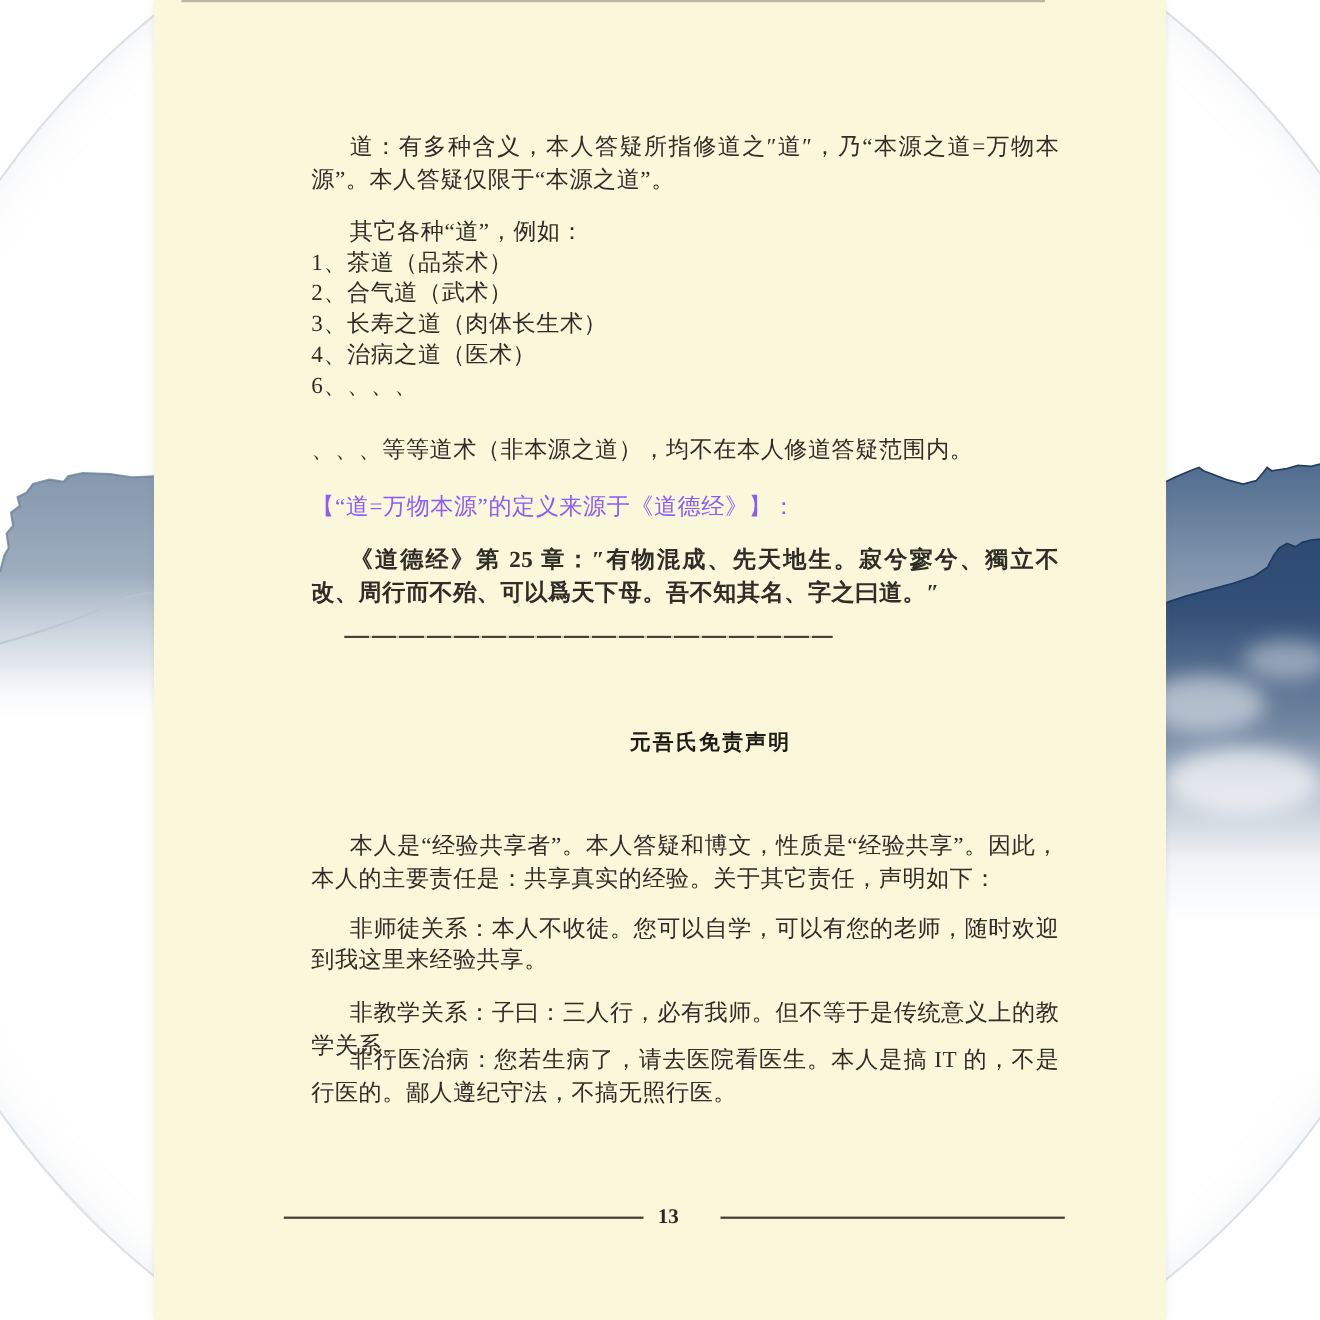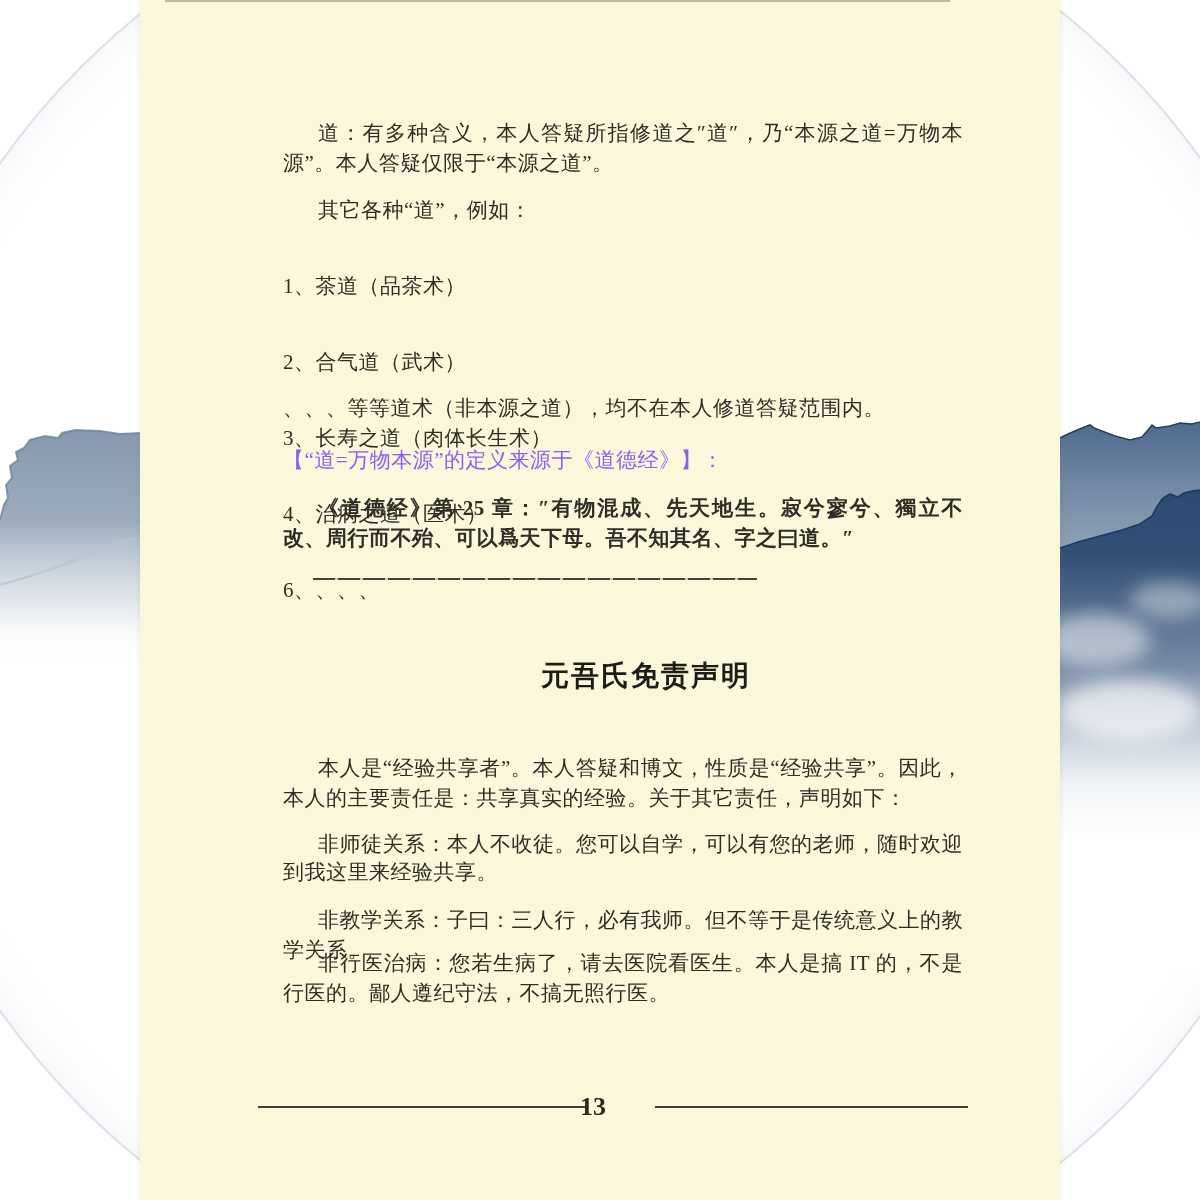--- a/index.html
+++ b/index.html
@@ -29,39 +29,39 @@
     position:absolute;left:25px;top:0;width:785px;height:2px;
     background:#b1ac9d;opacity:.85;
   }
   .tb{
     position:absolute;left:143px;width:680px;
     font-size:21px;line-height:30px;letter-spacing:.5px;
     color:#2f2d26;text-align:justify;
   }
   .indent{text-indent:35px;}
   .lh28{line-height:28px;}
-  .list-item{height:28px;white-space:nowrap;margin-top:48px;}
+  .list-item{height:28px;white-space:nowrap;}
   .bold{font-weight:normal;color:#8b5cf6;}
   .dash-sep{
     position:absolute;left:173px;top:578px;width:444px;height:2px;
     background:repeating-linear-gradient(90deg,#45423a 0 22px,rgba(69,66,58,.25) 22px 25px);
   }
   .main-heading{
     position:absolute;left:166px;top:659px;width:680px;
     text-align:center;
     font-family:"Liberation Sans", sans-serif;
-    font-size:28px;line-height:33px;font-weight:bold;
+    font-size:19px;line-height:33px;font-weight:bold;
     letter-spacing:2px;color:#1e1c16;
   }
   .footer-rule{position:absolute;height:2px;background:#403d34;top:1106px;}
   .footer-rule-left{left:118px;width:327px;}
   .footer-rule-right{left:515px;width:313px;}
   .footer-num{
     position:absolute;left:440px;top:1096px;width:55px;
-    text-align:left;font-size:26px;font-weight:bold;color:#2b2922;
+    text-align:center;font-size:19px;font-weight:bold;color:#2b2922;
     line-height:22px;
   }
 </style>
 </head>
 <body>
 
 <div class="wash-circle"></div>
 
 <div class="art art-left">
   <svg width="140" height="1200" viewBox="0 0 140 1200">

